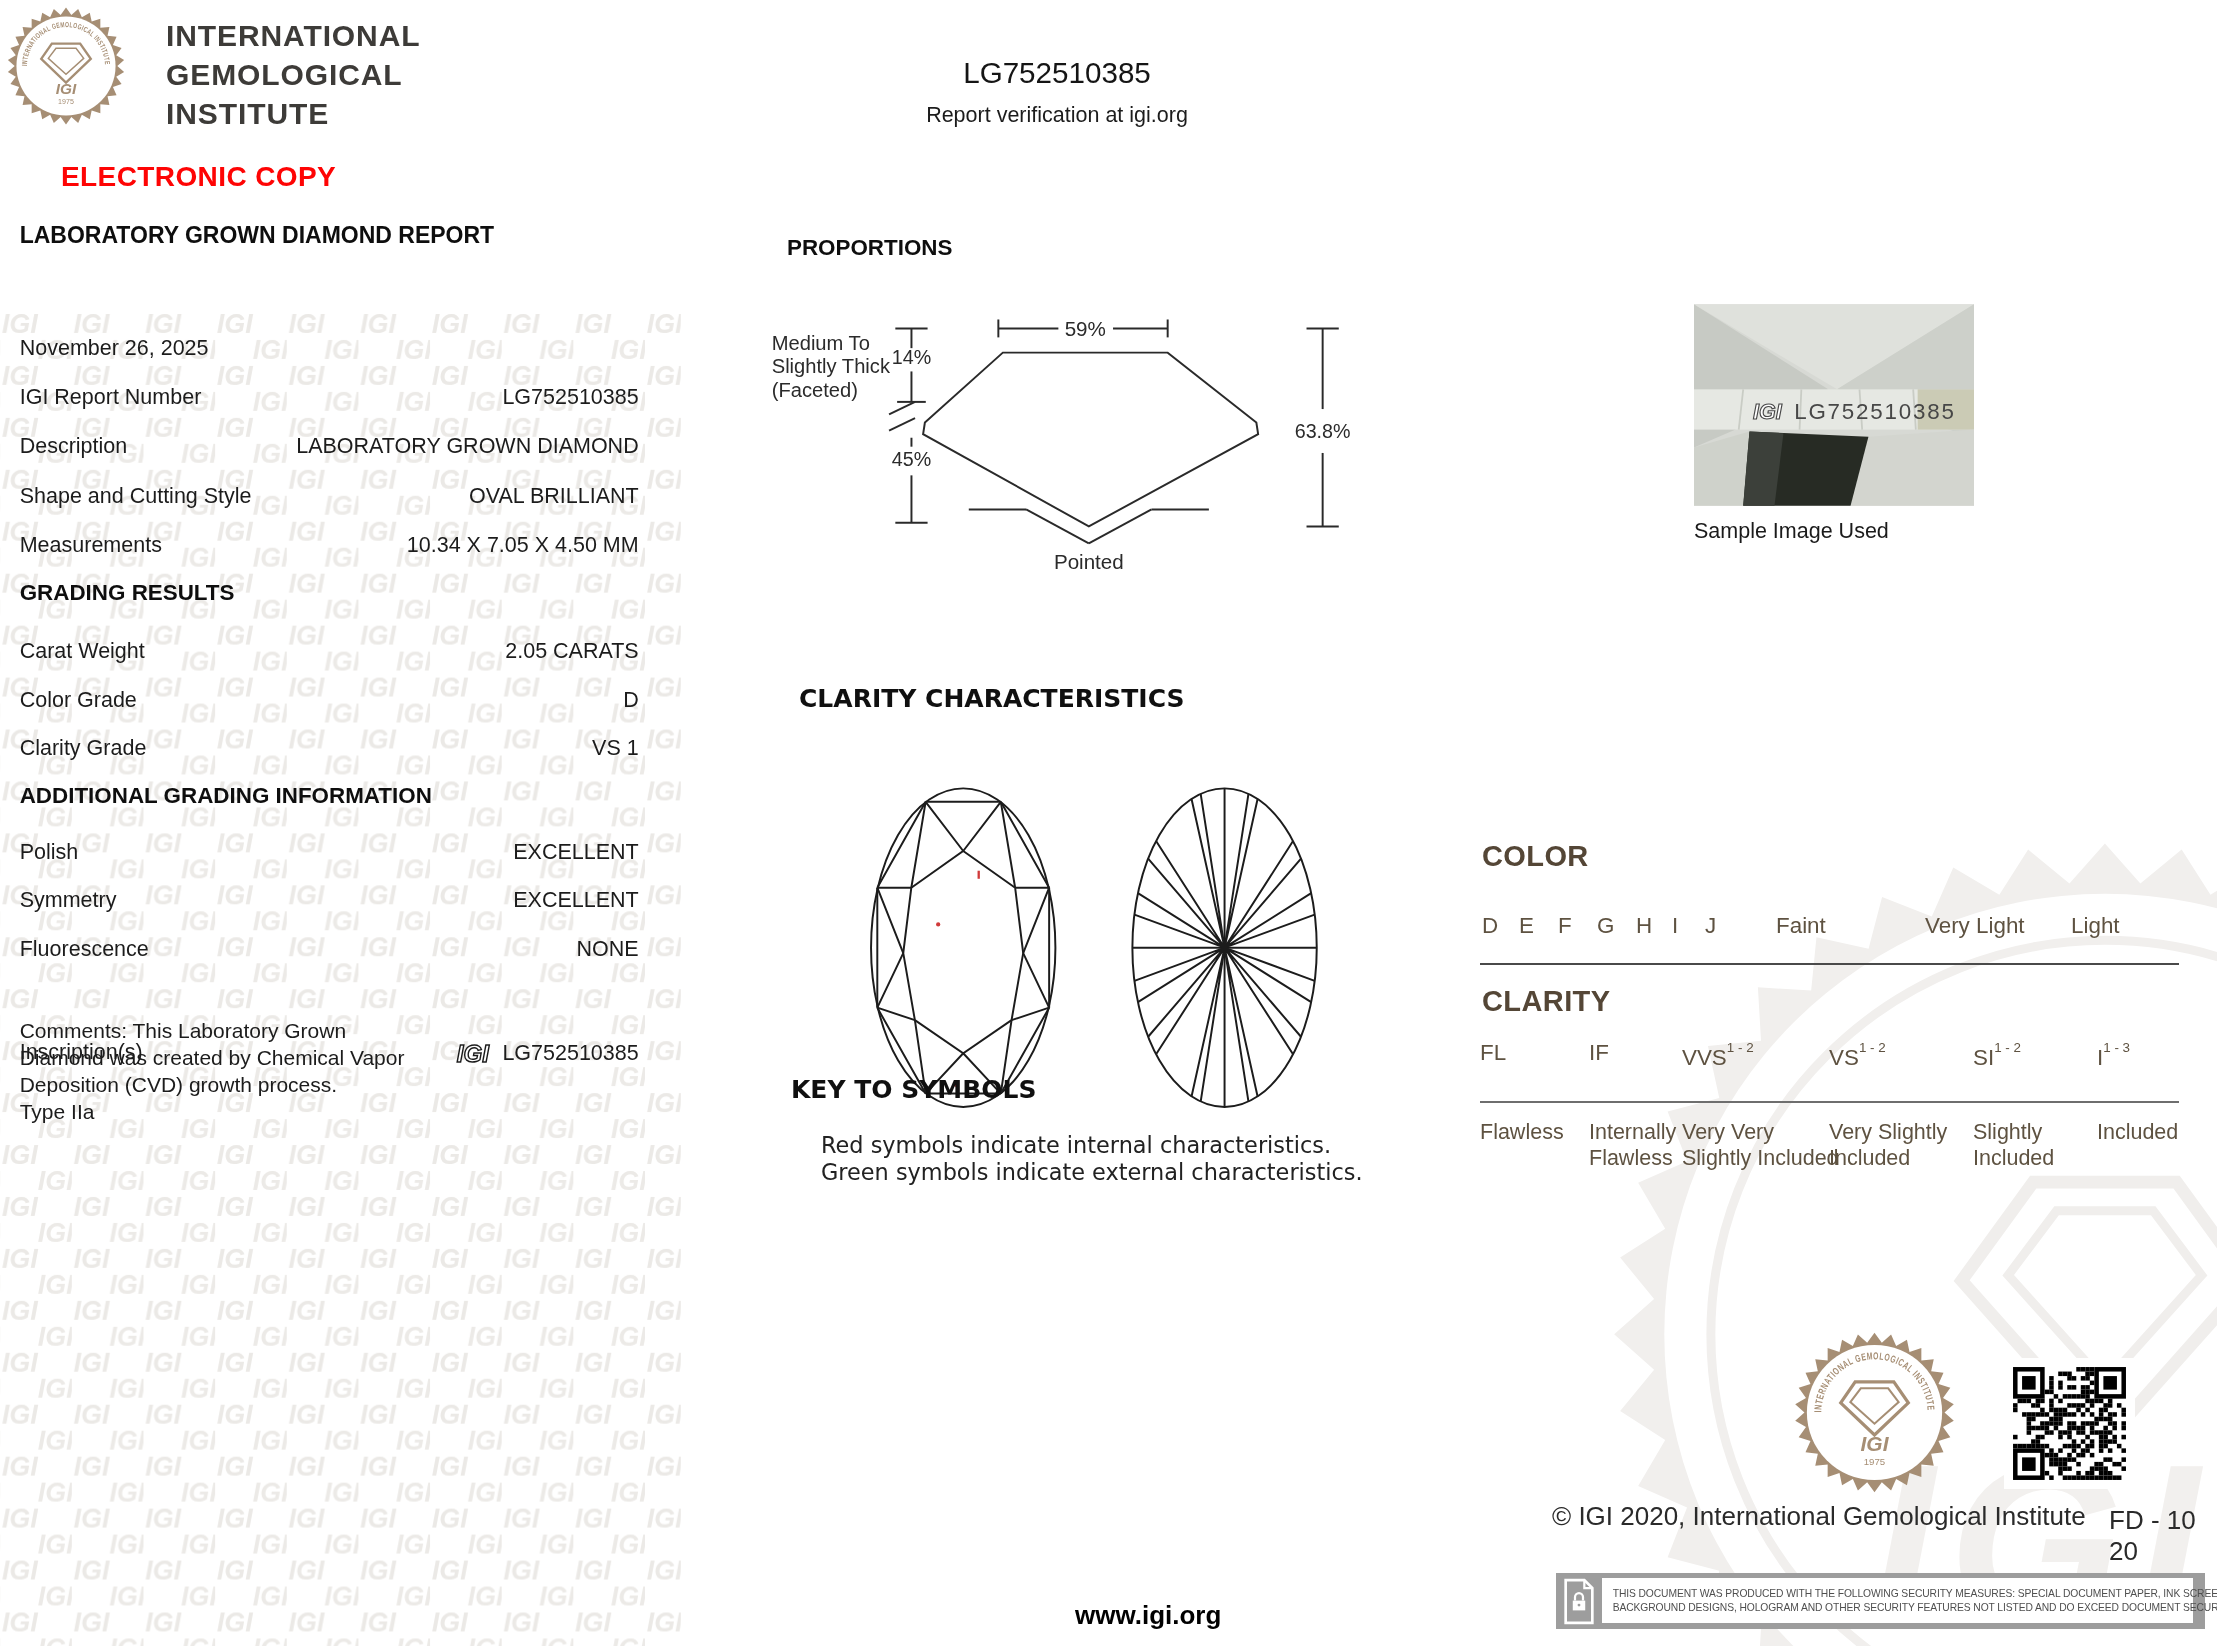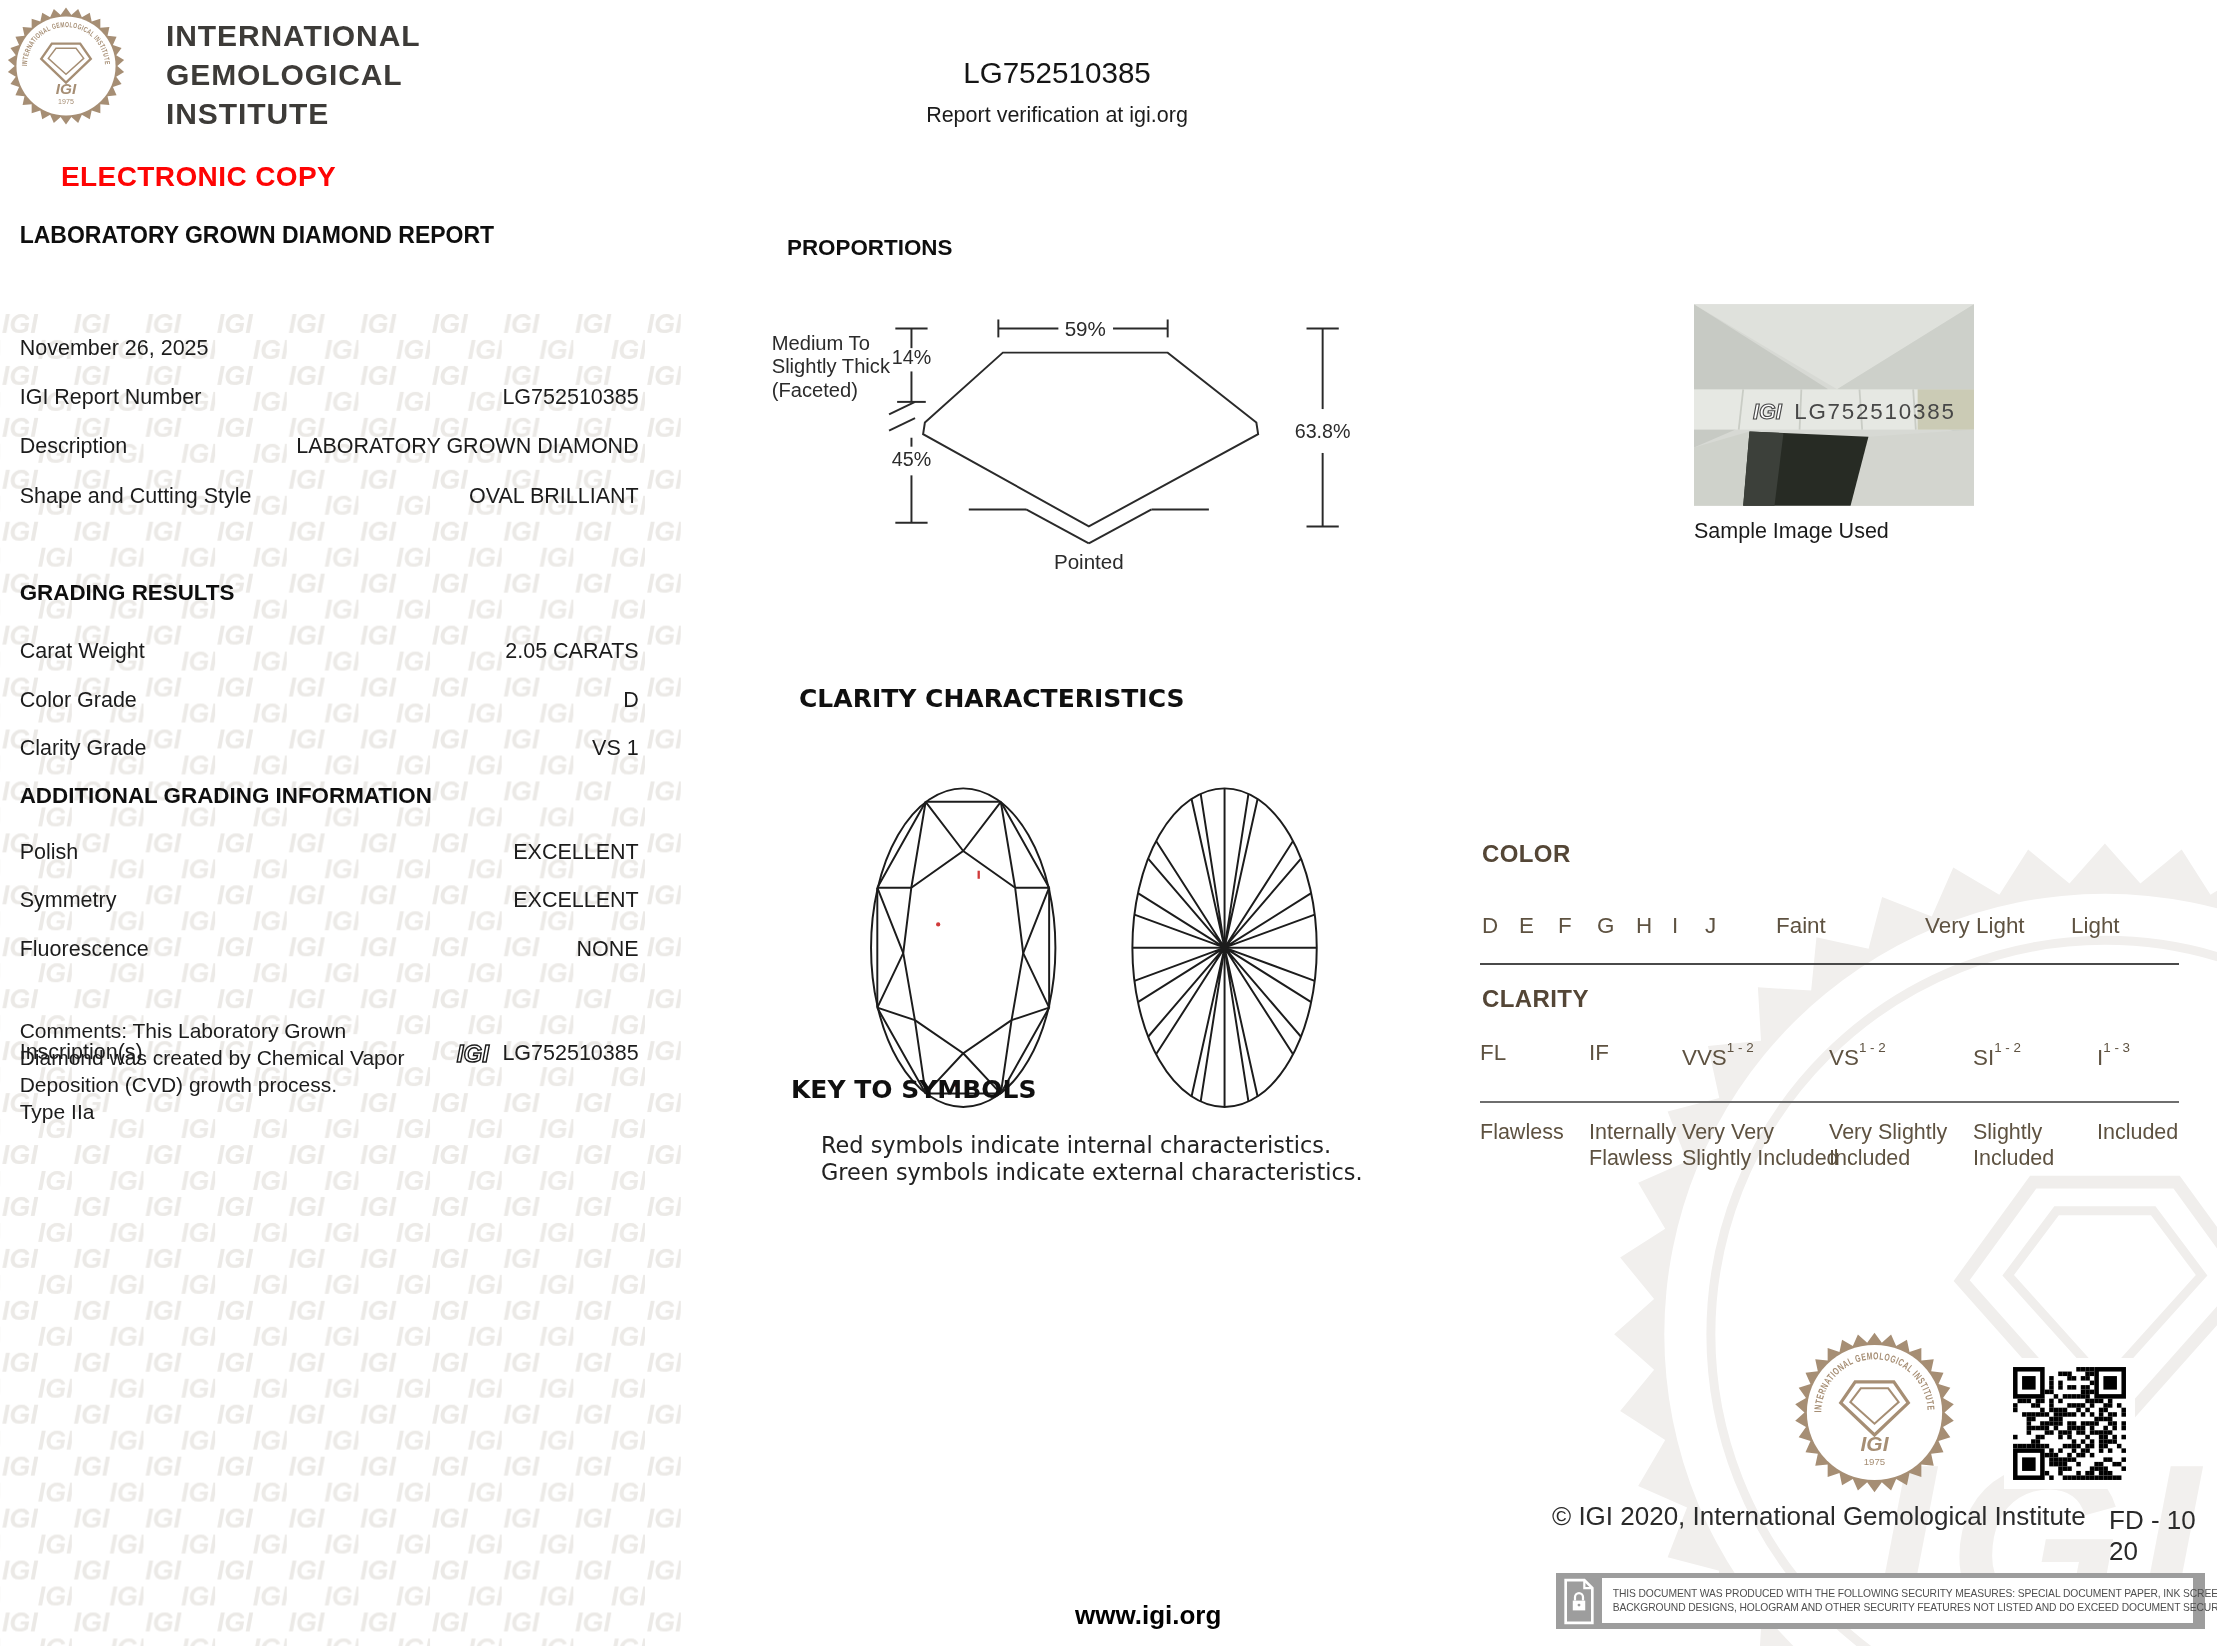--- a/index.html
+++ b/index.html
@@ -13,21 +13,21 @@
   .row{position:absolute;left:19.7px;width:619px;display:flex;justify-content:space-between;font-size:21.5px;}
   .row .lbl{white-space:nowrap;}
   .row .val{white-space:nowrap;text-align:right;display:flex;align-items:center;gap:6.3px;}
   .comments{font-size:21px;line-height:27px;}
   .center-head{ text-align:center;}
   .repnum{font-size:29.6px;color:#151515;}
   .verify{font-size:21.5px;color:#1c1c1c;margin-top:12.5px;}
   .arial{font-family:"DejaVu Sans",sans-serif;}
   .sec-head-black{font-size:25px;font-weight:bold;color:#101010;}
   .keyline{font-size:22.4px;color:#222;line-height:27px;}
-  .brown-head{font-size:24px;font-weight:bold;color:#544636;letter-spacing:0.4px;}
+  .brown-head{font-size:29px;font-weight:bold;color:#544636;letter-spacing:0.4px;}
   .scale-txt{font-size:22.4px;color:#5e5241;}
   .scale-desc{font-size:21.5px;line-height:26px;color:#5e5241;}
   .scale-line{position:absolute;height:1.8px;background:#4a4a4a;}
   .supsc{font-size:13.4px;vertical-align:12.5px;color:#5e5241;}
   .caption{font-size:21.5px;color:#1b1b1b;}
   .copyright{font-size:26px;color:#2a2a2a;}
   .website{font-size:26px;font-weight:bold;color:#000;}
   .secbar{position:absolute;left:1556px;top:1573px;width:649px;height:56px;background:#9d9d9d;
           display:flex;align-items:center;}
   .secbox{position:absolute;left:46px;top:5.4px;width:591px;height:45px;background:#fff;
@@ -95,20 +95,24 @@
     <span class="lbl">IGI Report Number</span>
     <span class="val">LG752510385</span>
   </div>
   <div class="row" style="top:484px;">
     <span class="lbl">Shape and Cutting Style</span>
     <span class="val">OVAL BRILLIANT</span>
   </div>
   <div class="row" style="top:434px;">
     <span class="lbl">Description</span>
     <span class="val">LABORATORY GROWN DIAMOND</span>
+  </div>
+  <div class="row" style="top:533px;">
+    <span class="lbl">Measurements</span>
+    <span class="val">10.34 X 7.05 X 4.50 MM</span>
   </div>
 
   <div class="abs h-left" style="left:19.7px;top:580px;">GRADING RESULTS</div>
 
   <div class="row" style="top:639px;">
     <span class="lbl">Carat Weight</span>
     <span class="val">2.05 CARATS</span>
   </div>
   <div class="row" style="top:688px;">
     <span class="lbl">Color Grade</span>

